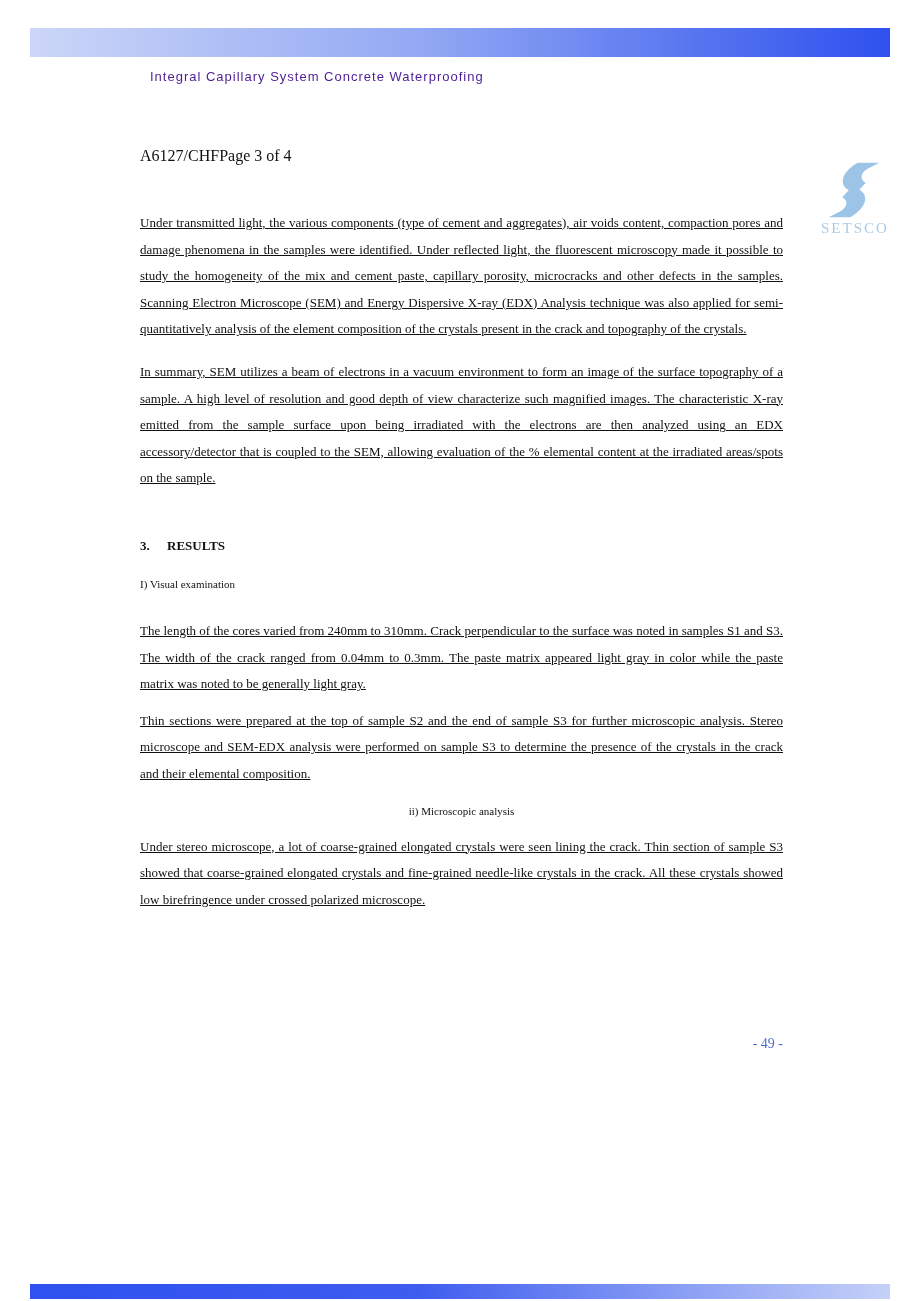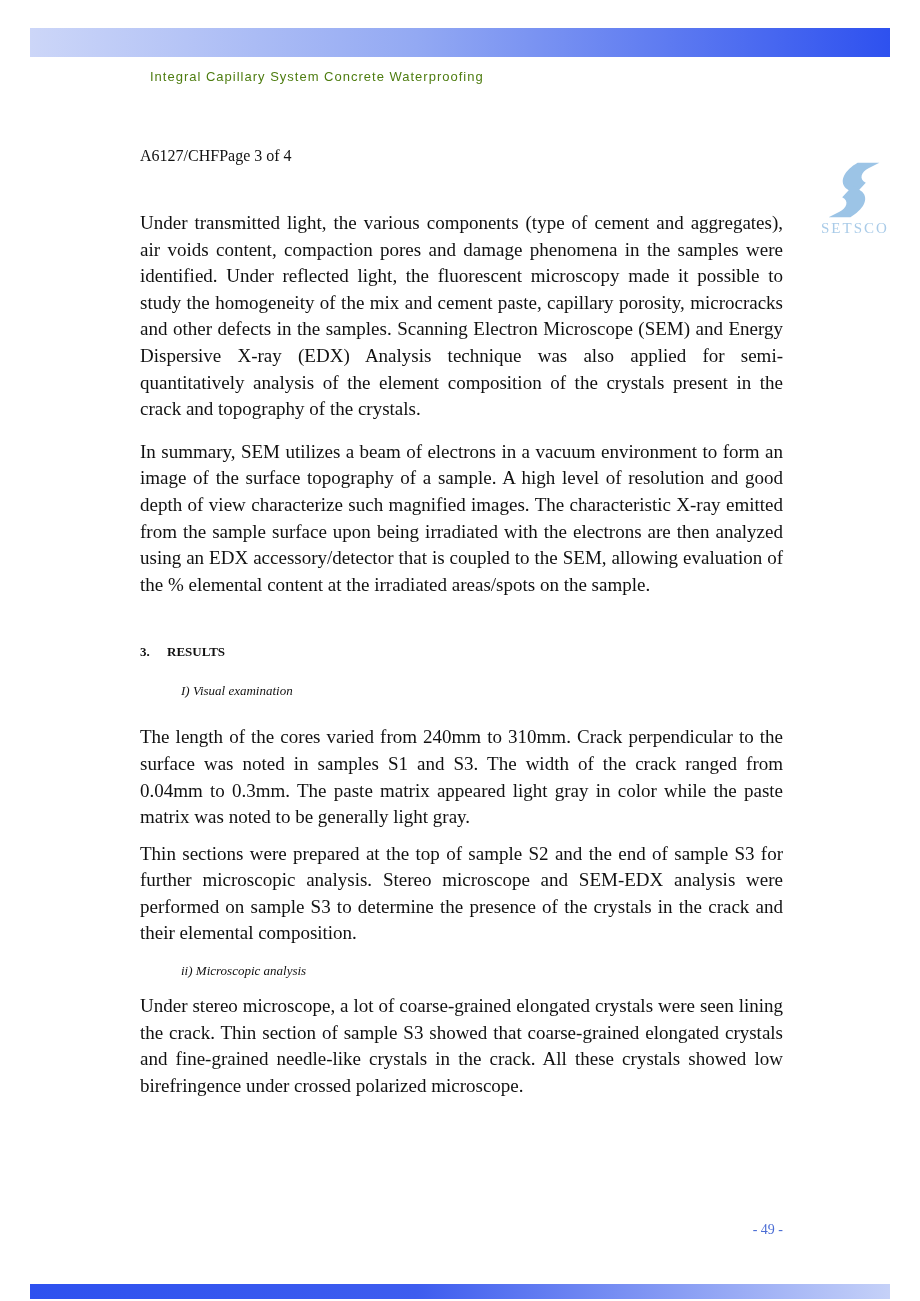--- a/index.html
+++ b/index.html
@@ -34,21 +34,21 @@
     background: linear-gradient(to right, #2e51ef 0%, #3e5def 45%, #c5d1f8 100%);
   }
   
   .brand-line {
     position: absolute;
     left: 150px;
     top: 69px;
     font-family: "Liberation Sans", sans-serif;
     font-size: 13px;
     letter-spacing: 1px;
-    color: #4d7c0f;
+    color: #4c1d95;
   }
   
   .logo {
     position: absolute;
     left: 821px;
     top: 161px;
     width: 66px;
     text-align: center;
   }
   .logo svg { display: block; margin: 0 auto; }
@@ -69,41 +69,40 @@
   .doc-header-row {
     margin-top: 146px;
     display: flex;
     justify-content: flex-start;
     font-size: 16px;
     line-height: 19px;
   }
   .doc-header-row .page-indicator { margin-right: 50px; }
   p.body-par {
     margin: 16px 0 0 0;
-    font-size: 19px;
+    font-size: 13px;
     line-height: 26.6px;
     text-align: justify;
+    text-decoration: underline;
   }
   p.first-par { margin-top: 45px; }
   .section-heading {
     margin-top: 40px;
     font-size: 13px;
     font-weight: bold;
     line-height: 27px;
   }
   .section-heading .sec-num { display: inline-block; }
   .section-heading .sec-title { display: inline-block; margin-left: 14px; }
   .sub-heading {
     margin-top: 12px;
-    font-size: 13px;
-    font-style: italic;
+    font-size: 11px;
     line-height: 27px;
-    margin-left: 41px;
   }
-  .sub-heading-2 { margin-top: 10px; }
+  .sub-heading-2 { margin-top: 10px; text-align: center; }
   p.par-3 { margin-top: 20px; }
   p.par-4 { margin-top: 10px; }
   p.par-5 { margin-top: 9px; }
   .page-number {
     margin-top: 123px;
     text-align: right;
     font-size: 14px;
     color: #4a6cd4;
   }
 </style>

